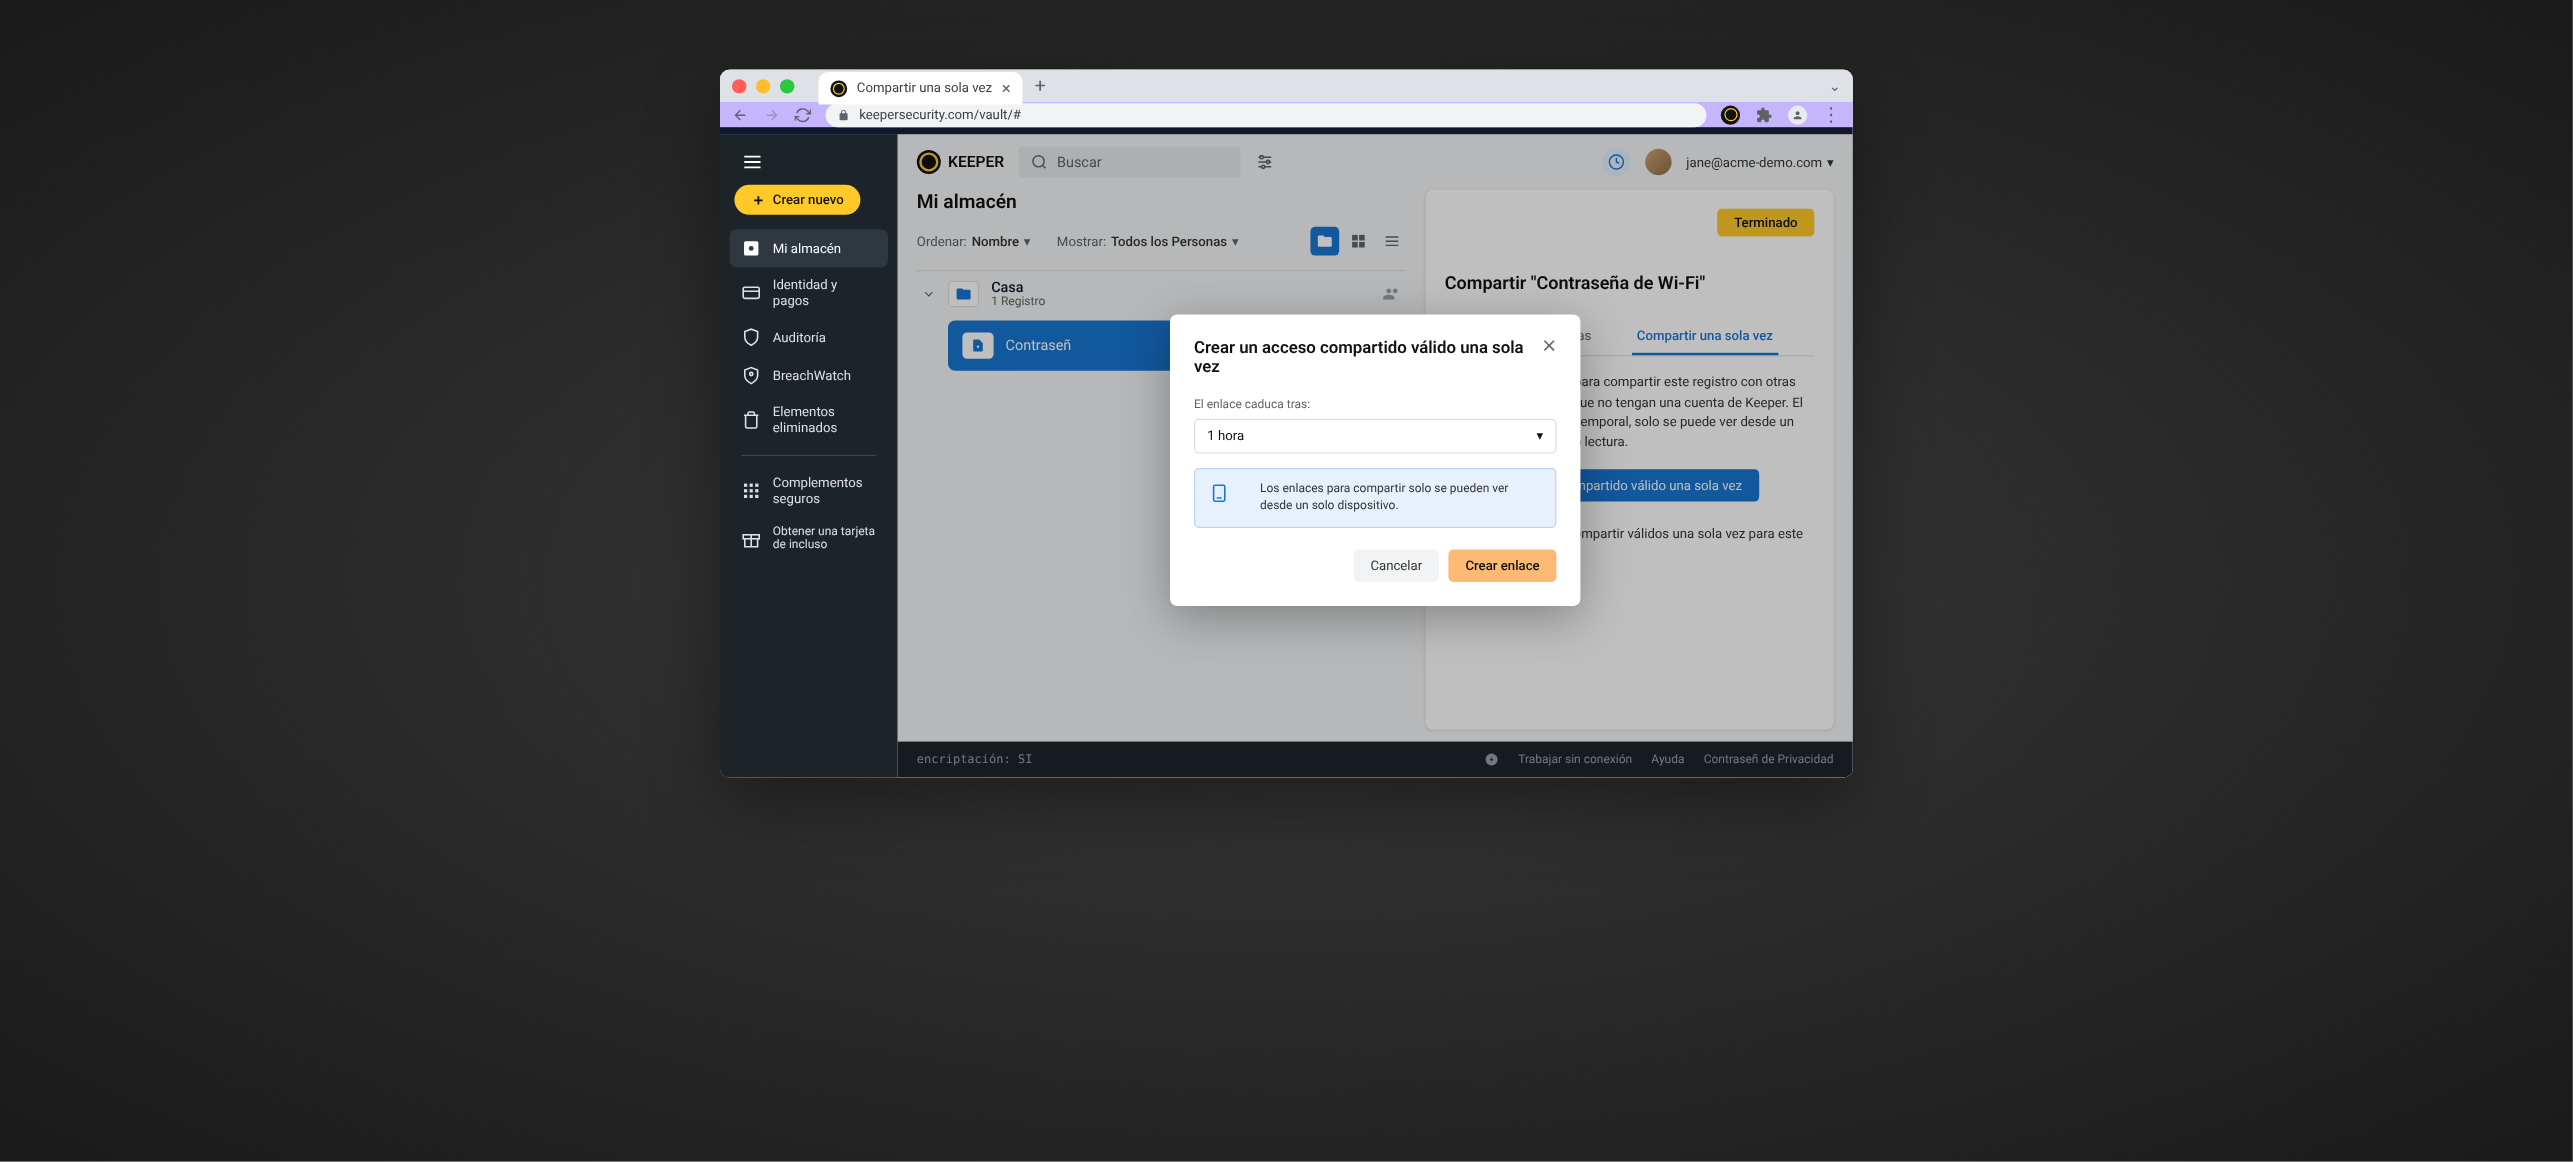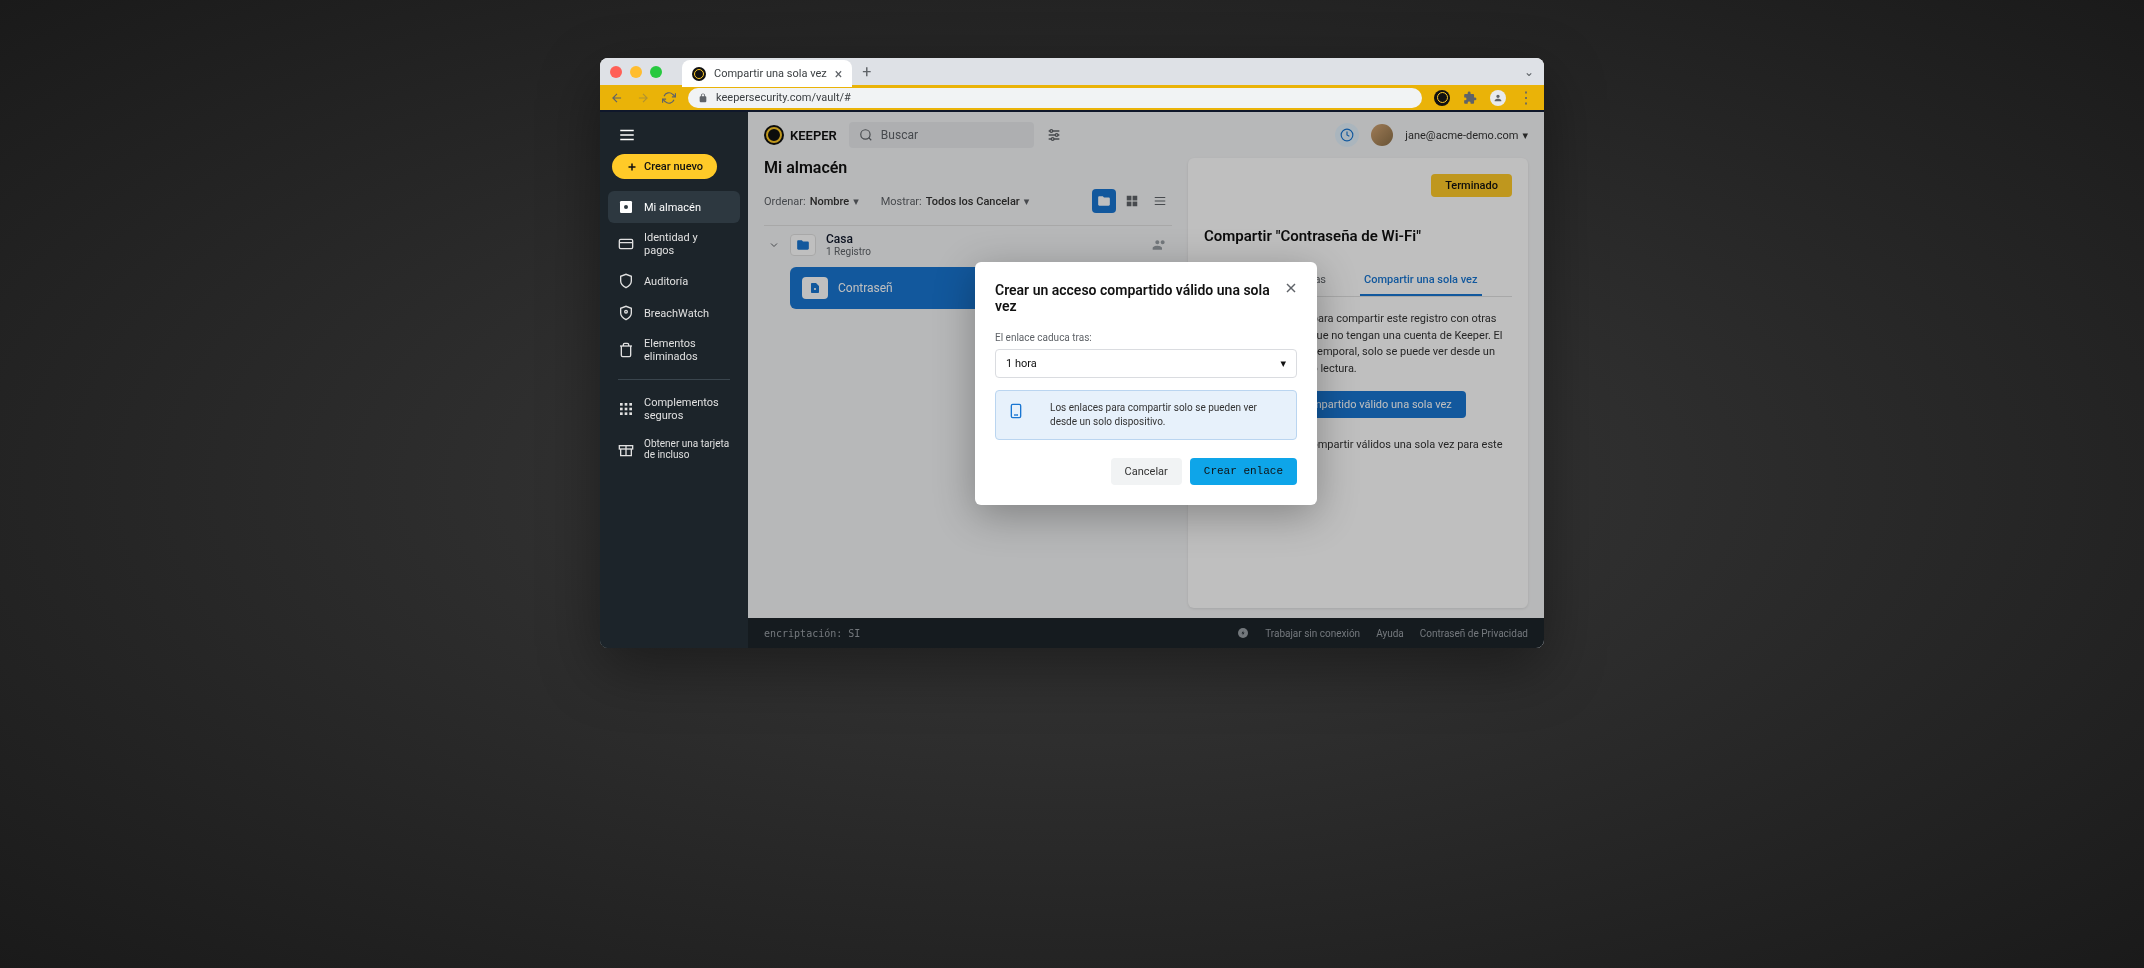--- a/index.html
+++ b/index.html
@@ -105,27 +105,27 @@
     }
     
     .tabs-chevron {
       margin-left: auto;
       color: #5f6368;
       font-size: 12px;
       cursor: pointer;
     }
     
     .browser-toolbar {
-      background: #eab308;
+      background: #c4b5fd;
       height: 27px;
       display: flex;
       align-items: center;
       padding: 0 10px;
       gap: 12px;
-      border-bottom: 2px solid #0f172a;
+      border-bottom: 6px solid #0f172a;
     }
     
     .nav-btn {
       color: #5f6368;
       cursor: pointer;
       display: flex;
       align-items: center;
     }
     
     .url-bar {
@@ -672,28 +672,27 @@
     .btn-cancel {
       background: #f1f3f4;
       color: #333;
       border-radius: 4px;
       padding: 7px 14px;
       font-size: 11px;
       cursor: pointer;
     }
     
     .btn-primary {
-      background: #0ea5e9;
+      background: #fdba74;
       color: #111;
       border-radius: 4px;
       padding: 7px 14px;
       font-size: 11px;
       font-weight: 500;
       cursor: pointer;
-      font-family: Liberation Mono, monospace;
     }
     
     svg { display: block; }
   </style>
 </head>
 <body>
 
 <div class="browser-window">
 
   <div class="browser-tabs">
@@ -894,21 +893,21 @@
           <div class="page-title">Mi almacén</div>
 
           <div class="filter-row">
             <div class="filter-item">
               <span>Ordenar:</span>
               <b>Nombre</b>
               <span>▾</span>
             </div>
             <div class="filter-item">
               <span>Mostrar:</span>
-              <b>Todos los Cancelar</b>
+              <b>Todos los Personas</b>
               <span>▾</span>
             </div>
             <div class="view-toggles">
               <div class="view-toggle active">
                 <svg width="14" height="14" viewBox="0 0 24 24" fill="currentColor">
                     <path d="M10 4H4c-1.1 0-2 .9-2 2v12c0 1.1.9 2 2 2h16c1.1 0 2-.9 2-2V8c0-1.1-.9-2-2-2h-8l-2-2z"></path>
                   </svg>
               </div>
               <div class="view-toggle">
                 <svg width="14" height="14" viewBox="0 0 24 24" fill="currentColor">

